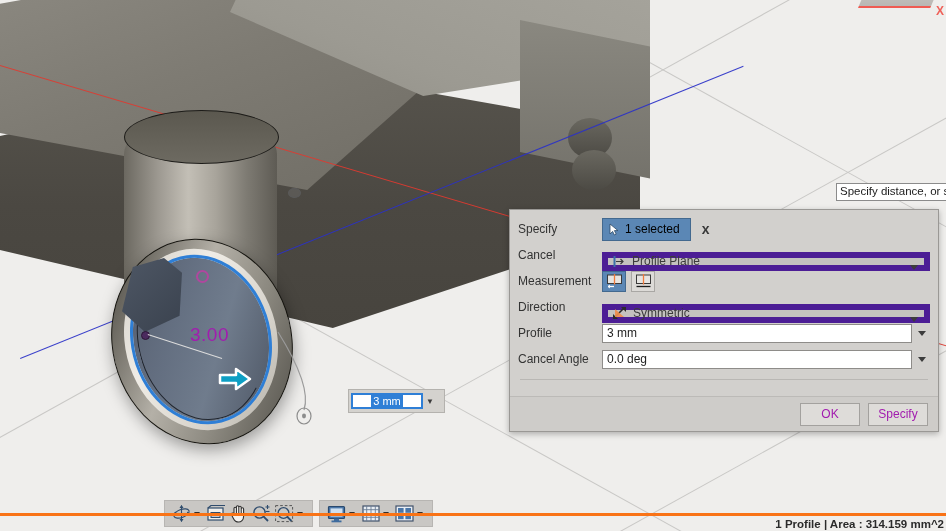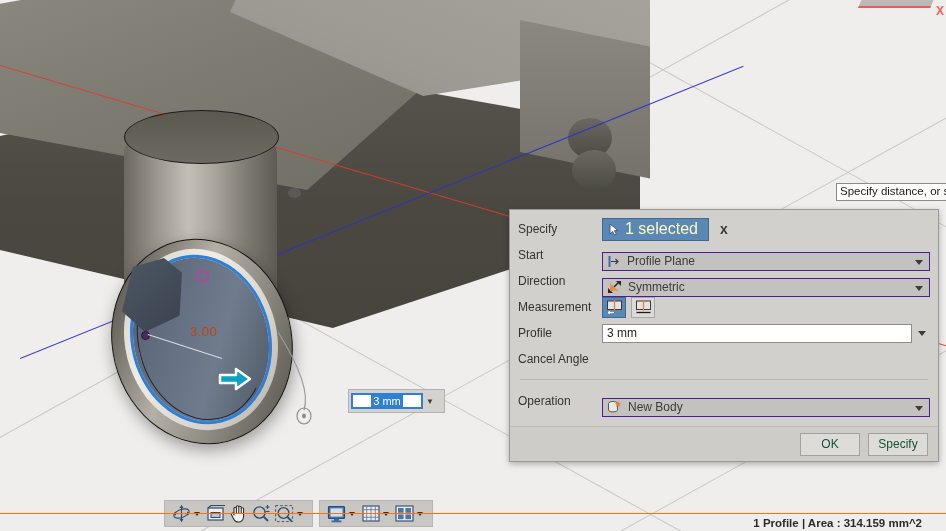--- a/index.html
+++ b/index.html
@@ -93,21 +93,21 @@
   
   #pocket{
     position:absolute;left:122px;top:258px;width:60px;height:74px;
     background:linear-gradient(135deg,#4e5765 0%,#3a424e 100%);
     clip-path:polygon(18% 12%, 70% 0%, 100% 20%, 96% 78%, 38% 100%, 0% 72%);
   }
 
   
   #sketch-point{position:absolute;left:141px;top:331px;width:7px;height:7px;border-radius:50%;background:#4b2a5e;border:1px solid #2b1636;}
   #dim-leader{position:absolute;left:148px;top:334px;width:78px;height:1px;background:#dcdcdc;transform:rotate(18deg);transform-origin:0 0;}
-  #dim-text{position:absolute;left:190px;top:324px;color:#c2410c;font-size:13px;letter-spacing:.5px;}
+  #dim-text{position:absolute;left:190px;top:324px;color:#a21caf;font-size:19px;letter-spacing:.5px;}
   #drag-arrow{position:absolute;left:218px;top:366px;width:34px;height:26px;}
   #magenta-circle{position:absolute;left:196px;top:270px;width:13px;height:13px;border-radius:50%;border:2px solid #b0479e;box-sizing:border-box;}
   
   #spline{position:absolute;left:276px;top:330px;width:60px;height:110px;}
 
   
   #axis-red{position:absolute;left:-10px;top:62px;width:1000px;height:1px;background:#e03a30;transform:rotate(16.5deg);transform-origin:0 0;opacity:.92;}
   #axis-blue{position:absolute;left:20px;top:358px;width:780px;height:1px;background:#2a31c8;transform:rotate(-22deg);transform-origin:0 0;opacity:.92;}
   #origin-dot{position:absolute;left:288px;top:188px;width:11px;height:8px;border-radius:50%;border:1px solid #5a5a5a;background:rgba(120,120,120,.35);}
 
@@ -154,73 +154,73 @@
     border-bottom:1px solid #b6b4b1;
   }
   #dlg-title .label{font-size:11px;letter-spacing:.4px;color:#555;}
   .collapse-icon{width:13px;height:13px;border-radius:50%;background:#4a4a4a;position:relative;}
   .collapse-icon::after{content:"";position:absolute;left:3px;top:6px;width:7px;height:1.6px;background:#e9e9e9;}
 
   #dlg-body{padding:6px 8px 2px 8px;}
   .row{display:flex;align-items:center;height:26px;}
   .row .lbl{width:84px;font-size:12px;color:#333;flex:none;}
   .ctrl{
-    flex:1;height:19px;background:#c4c2bf;border:1px solid #4c1d95;
+    flex:1;height:19px;background:#c4c2bf;border:6px solid #4c1d95;
     display:flex;align-items:center;padding:0 4px;box-sizing:border-box;position:relative;margin-top:12px;
   }
   .ctrl .txt{font-size:12px;color:#3b3b3b;margin-left:6px;}
   .caret{position:absolute;right:6px;top:7px;width:0;height:0;
     border-left:4px solid transparent;border-right:4px solid transparent;border-top:5px solid #3c3c3c;}
   .field{
     flex:1;height:19px;background:#ffffff;border:1px solid #8e8c89;
     display:flex;align-items:center;padding:0 4px;box-sizing:border-box;position:relative;
   }
   .field .txt{font-size:12px;color:#1e1e1e;}
   .field-caret{position:absolute;right:-14px;top:7px;width:0;height:0;
     border-left:4px solid transparent;border-right:4px solid transparent;border-top:5px solid #3c3c3c;}
   .field-wrap{flex:1;display:flex;align-items:center;padding-right:18px;position:relative;}
 
   
   #profile-chip{
     height:21px;background:#5b87b5;border:1px solid #43698f;
-    display:flex;align-items:center;gap:5px;padding:0 10px 0 6px;color:#fef9c3;font-size:16px;
+    display:flex;align-items:center;gap:5px;padding:0 10px 0 6px;color:#000000;font-size:12px;
   }
   #profile-clear{margin-left:11px;color:#3a3a3a;font-size:14px;font-weight:bold;line-height:1;cursor:default;}
 
   
   .meas-btn{
     width:24px;height:21px;border:1px solid #a9a7a4;background:#dcdad7;
     display:flex;align-items:center;justify-content:center;margin-right:5px;box-sizing:border-box;
   }
   .meas-btn.active{background:#5b87b5;border-color:#43698f;}
 
   .divider{height:1px;background:#b9b7b4;margin:7px 2px 6px 2px;}
 
   #dlg-footer{
     border-top:1px solid #bcbab7;background:#ceccc9;
     height:34px;display:flex;align-items:center;justify-content:flex-end;gap:8px;padding-right:10px;
   }
   .btn{
     min-width:58px;height:21px;background:#dedcd9;border:1px solid #a3a19e;
-    display:flex;align-items:center;justify-content:center;font-size:12px;color:#14532d;
+    display:flex;align-items:center;justify-content:center;font-size:12px;color:#a21caf;
   }
 
   
   #navbar{
     position:absolute;left:164px;top:500px;height:27px;display:flex;gap:6px;
   }
   .nav-group{background:#c9c7c4;border:1px solid #b7b5b2;display:flex;align-items:center;padding:0 5px;height:27px;box-sizing:border-box;}
   .nav-btn{width:23px;height:23px;display:flex;align-items:center;justify-content:center;}
   .nav-caret{width:0;height:0;border-left:3.5px solid transparent;border-right:3.5px solid transparent;border-top:4.5px solid #303030;margin:0 4px 0 1px;}
 
   
   #statusbar{
     position:absolute;left:0;right:0;bottom:0;height:18px;
-    border-top:1px solid #f97316;background:transparent;
-    display:flex;align-items:center;justify-content:flex-end;padding-right:24px;box-sizing:border-box;
+    border-top:3px solid #f97316;background:transparent;
+    display:flex;align-items:center;justify-content:flex-end;padding-right:2px;box-sizing:border-box;
   }
   #status-text{font-size:11.5px;font-weight:bold;color:#2b2b2b;}
 </style>
 </head>
 <body>
 
 <div id="viewport">
 
   <div class="gridline" style="left:-60px;top:470px;width:1200px;transform:rotate(-29deg);"></div>
   <div class="gridline" style="left:-60px;top:120px;width:1200px;transform:rotate(29deg);"></div>
@@ -288,92 +288,86 @@
       <div id="profile-chip">
         <svg width="11" height="13" viewBox="0 0 11 13">
           <path d="M1 1 L1 11 L3.6 8.4 L5.4 12 L7.2 11.1 L5.4 7.6 L9 7.6 Z" fill="#ffffff" stroke="#2b4a68" stroke-width=".8"></path>
         </svg>
         <span>1 selected</span>
       </div>
       <span id="profile-clear">x</span>
     </div>
 
     <div class="row">
-      <span class="lbl">Start</span>
+      <span class="lbl">Cancel</span>
       <div class="ctrl">
         <svg width="14" height="13" viewBox="0 0 14 13">
           <rect x="1.5" y="1" width="2" height="11" fill="#3b6fa8"></rect>
           <path d="M4 6.5 L11 6.5 M8.5 4 L11 6.5 L8.5 9" fill="none" stroke="#3b3b3b" stroke-width="1.2"></path>
         </svg>
         <span class="txt">Profile Plane</span>
         <span class="caret"></span>
+      </div>
+    </div>
+
+    <div class="row">
+      <span class="lbl">Measurement</span>
+      <div class="meas-btn active">
+        <svg width="17" height="15" viewBox="0 0 17 15">
+          <rect x="1.5" y="1" width="14" height="8.5" fill="#e6e4e1" stroke="#3a3a3a" stroke-width="1"></rect>
+          <line x1="8.5" y1="0" x2="8.5" y2="10.5" stroke="#ef7a3c" stroke-width="1.3"></line>
+          <path d="M2 12.5 L8 12.5" stroke="#ffffff" stroke-width="1.3"></path>
+          <path d="M2 12.5 L4 11 M2 12.5 L4 14" stroke="#ffffff" stroke-width="1"></path>
+        </svg>
+      </div>
+      <div class="meas-btn">
+        <svg width="17" height="15" viewBox="0 0 17 15">
+          <rect x="1.5" y="1" width="14" height="8.5" fill="#e6e4e1" stroke="#3a3a3a" stroke-width="1"></rect>
+          <line x1="8.5" y1="0" x2="8.5" y2="10.5" stroke="#ef7a3c" stroke-width="1.3"></line>
+          <path d="M1.5 12.5 L15.5 12.5" stroke="#1c1c1c" stroke-width="1.3"></path>
+        </svg>
       </div>
     </div>
 
     <div class="row">
       <span class="lbl">Direction</span>
       <div class="ctrl">
         <svg width="15" height="14" viewBox="0 0 15 14">
           <path d="M2 12 L12 2" stroke="#2b2b2b" stroke-width="1.6"></path>
           <path d="M1 13 L1 8 L6 13 Z" fill="#2b2b2b"></path>
           <path d="M14 1 L14 6 L9 1 Z" fill="#2b2b2b"></path>
           <path d="M3 3 L12 11 L3 11 Z" fill="#ef8d4c" opacity=".92"></path>
         </svg>
         <span class="txt">Symmetric</span>
         <span class="caret"></span>
       </div>
     </div>
 
     <div class="row">
-      <span class="lbl">Measurement</span>
-      <div class="meas-btn active">
-        <svg width="17" height="15" viewBox="0 0 17 15">
-          <rect x="1.5" y="1" width="14" height="8.5" fill="#e6e4e1" stroke="#3a3a3a" stroke-width="1"></rect>
-          <line x1="8.5" y1="0" x2="8.5" y2="10.5" stroke="#ef7a3c" stroke-width="1.3"></line>
-          <path d="M2 12.5 L8 12.5" stroke="#ffffff" stroke-width="1.3"></path>
-          <path d="M2 12.5 L4 11 M2 12.5 L4 14" stroke="#ffffff" stroke-width="1"></path>
-        </svg>
-      </div>
-      <div class="meas-btn">
-        <svg width="17" height="15" viewBox="0 0 17 15">
-          <rect x="1.5" y="1" width="14" height="8.5" fill="#e6e4e1" stroke="#3a3a3a" stroke-width="1"></rect>
-          <line x1="8.5" y1="0" x2="8.5" y2="10.5" stroke="#ef7a3c" stroke-width="1.3"></line>
-          <path d="M1.5 12.5 L15.5 12.5" stroke="#1c1c1c" stroke-width="1.3"></path>
-        </svg>
-      </div>
-    </div>
-
-    <div class="row">
       <span class="lbl">Profile</span>
       <div class="field-wrap">
         <div class="field">
           <span class="txt">3 mm</span>
         </div>
         <span class="field-caret" style="right:4px;"></span>
       </div>
     </div>
 
     <div class="row">
       <span class="lbl">Cancel Angle</span>
+      <div class="field-wrap">
+        <div class="field">
+          <span class="txt">0.0 deg</span>
+        </div>
+        <span class="field-caret" style="right:4px;"></span>
+      </div>
     </div>
 
     <div class="divider"></div>
 
-    <div class="row" style="height:30px;">
-      <span class="lbl">Operation</span>
-      <div class="ctrl">
-        <svg width="15" height="14" viewBox="0 0 15 14">
-          <ellipse cx="6" cy="3.5" rx="4.5" ry="2" fill="#f2f0ec" stroke="#4a4a4a" stroke-width=".9"></ellipse>
-          <path d="M1.5 3.5 L1.5 10 A4.5 2 0 0 0 10.5 10 L10.5 3.5" fill="#e9e7e3" stroke="#4a4a4a" stroke-width=".9"></path>
-          <path d="M11 1 L12 3 L14 3.4 L12.4 4.8 L13 7 L11 5.8 L9 7 L9.6 4.8 L8 3.4 L10 3 Z" fill="#f07a2c"></path>
-        </svg>
-        <span class="txt">New Body</span>
-        <span class="caret"></span>
-      </div>
-    </div>
 
     <div style="height:8px;"></div>
   </div>
 
   <div id="dlg-footer">
     <div class="btn">OK</div>
     <div class="btn">Specify</div>
   </div>
 </div>
 

